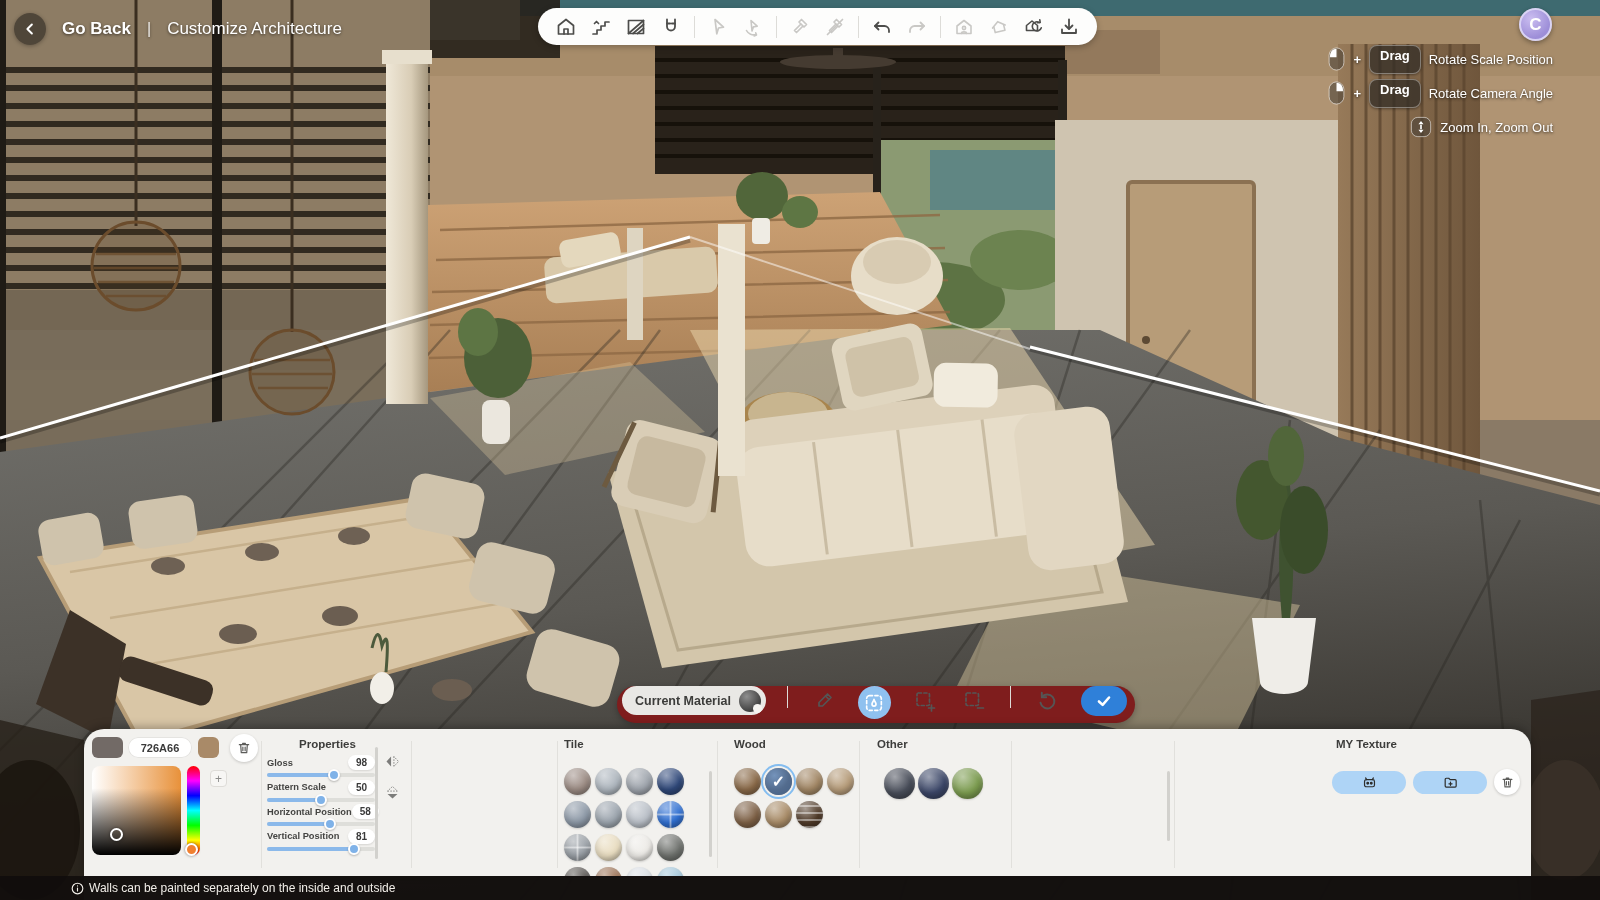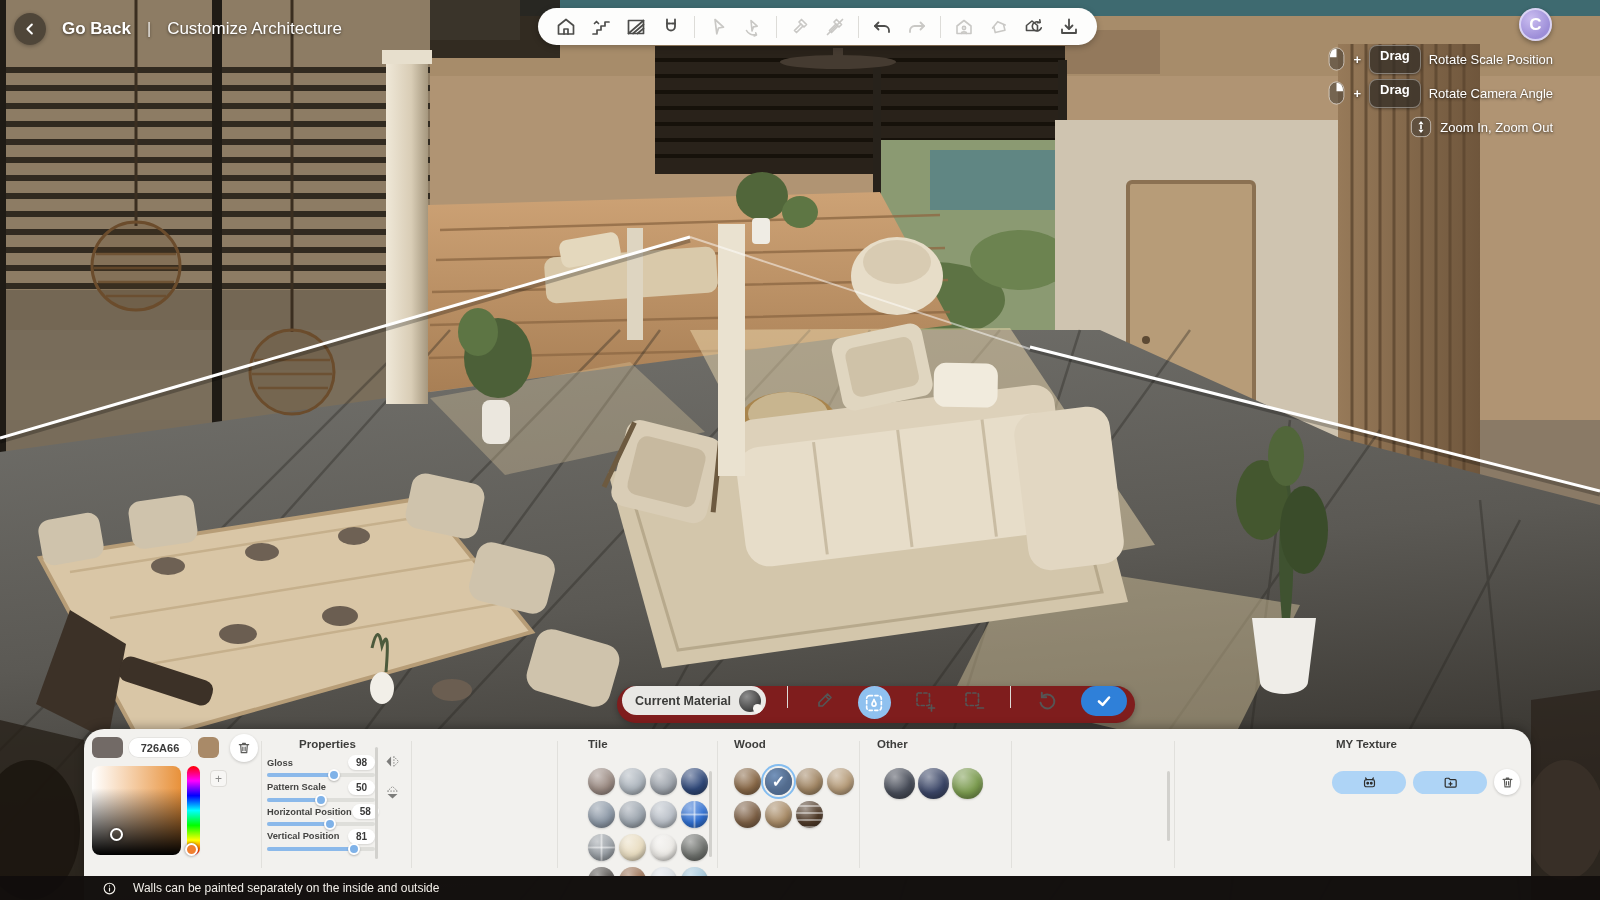--- a/index.html
+++ b/index.html
@@ -101,40 +101,40 @@
     display:flex;align-items:center;justify-content:center;box-shadow:0 1px 2px rgba(0,0,0,.12);}
   .prop-track{position:relative;margin-top:3px;height:4px;border-radius:2px;background:#dededa;cursor:pointer;}
   .prop-fill{position:absolute;left:0;top:0;bottom:0;border-radius:2px;background:#8bb9ea;}
   .prop-knob{position:absolute;top:-4px;width:12px;height:12px;border-radius:50%;background:#7fb2e8;border:2px solid #fff;box-shadow:0 1px 2px rgba(0,0,0,.25);}
   .props-scroll{left:291px;top:18px;height:112px;}
   .flip-col{position:absolute;left:300px;top:24px;display:flex;flex-direction:column;gap:14px;color:#7c7c7a;}
   .flip-col .fbtn{background:transparent;border:none;color:#7c7c7a;cursor:pointer;padding:0;}
 
   
   .sec-paint{left:333px;width:130px;}
-  .sec-tile{left:504px;width:140px;}
+  .sec-tile{left:480px;width:140px;}
   .tile-scroll{left:625px;top:42px;height:86px;}
   .sec-wood{left:650px;width:130px;}
   .sec-other{left:793px;width:130px;}
   .sec-other .grid{left:7px;}
   .sec-effect{left:952px;width:130px;}
   .effect-scroll{left:1083px;top:42px;height:70px;}
   .d1{left:177px;} .d2{left:327px;} .d3{left:473px;} .d4{left:633px;} .d5{left:775px;} .d6{left:927px;} .d7{left:1090px;}
 
   
   .sec-mytex{left:1248px;width:190px;}
   .sec-mytex .sec-label{left:4px;}
   .mytex-row{position:absolute;top:40px;left:0;display:flex;align-items:center;gap:7px;}
   .blue-pill{width:74px;height:23px;border-radius:12px;background:#aed4f6;border:none;display:flex;
     align-items:center;justify-content:center;color:#2e2e2c;cursor:pointer;}
   .mytex-trash{width:26px;height:26px;}
 
   
   .footer{position:absolute;left:0;right:0;top:876px;height:24px;background:rgba(16,13,11,.88);
-    display:flex;align-items:center;gap:16px;padding-left:102px;color:#f1eee8;}
+    display:flex;align-items:center;gap:4px;padding-left:70px;color:#f1eee8;}
   .footer-note{font-size:12px;}
   .info-icon{display:flex;align-items:center;color:#f1eee8;}
 </style>
 </head>
 <body>
 
 <div class="stage">
 
   <svg class="scene" viewBox="0 0 1600 900" preserveAspectRatio="none">
     <defs>

